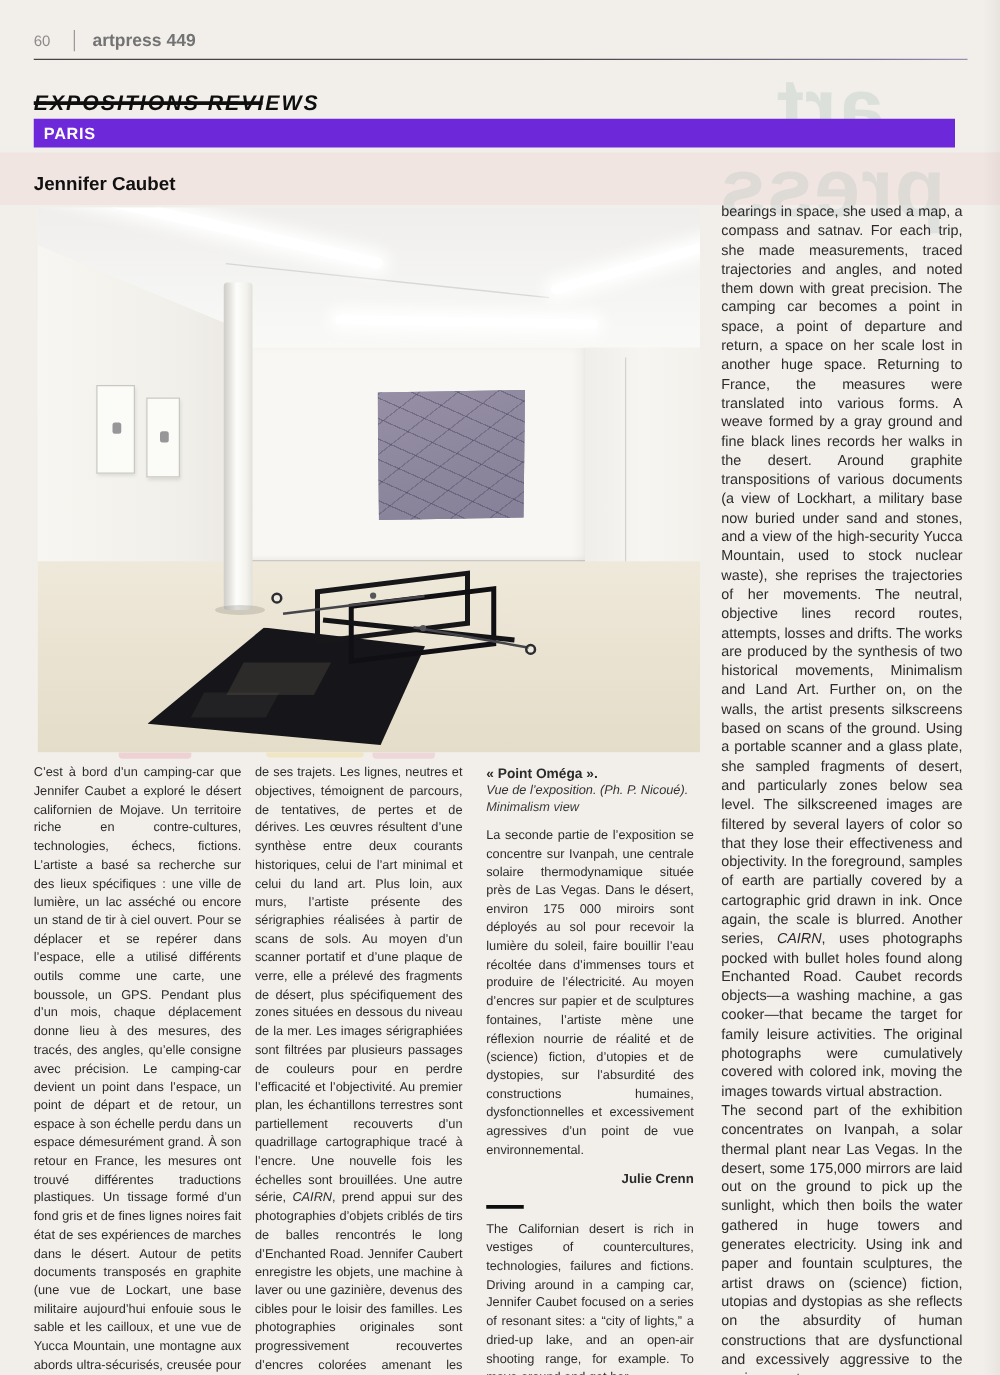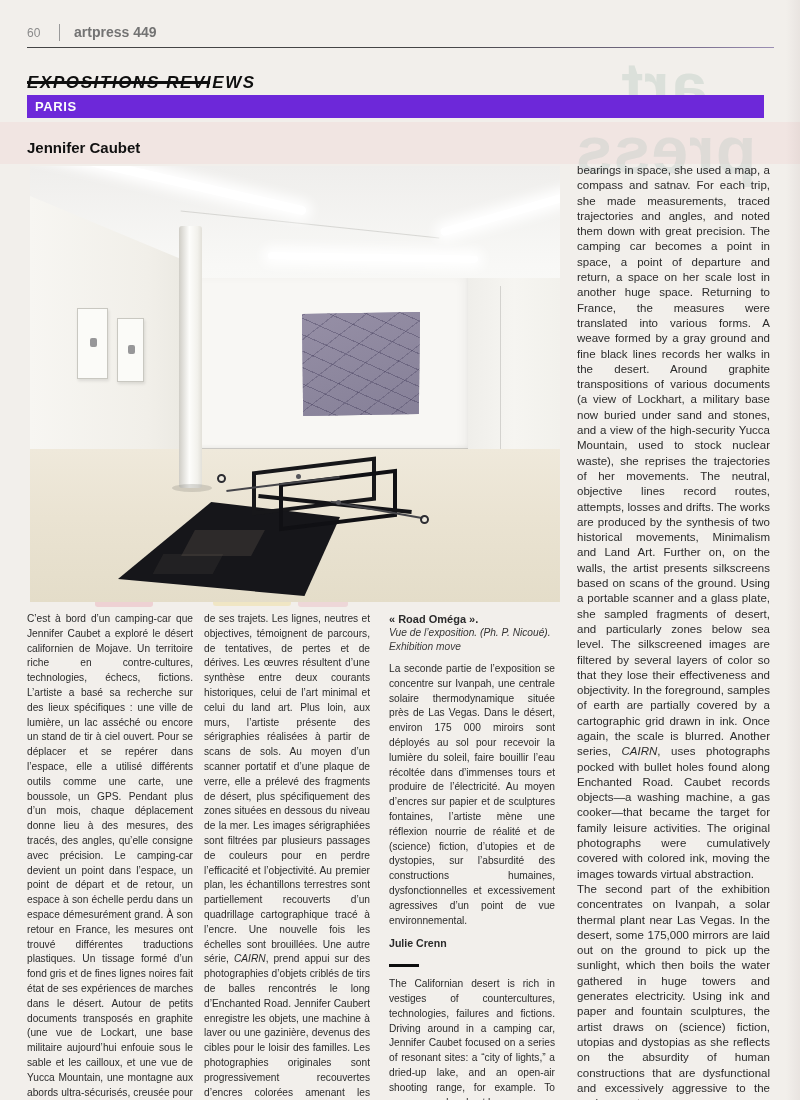--- a/index.html
+++ b/index.html
@@ -97,21 +97,21 @@
   .col-2 { left:204px; top:612px; width:166px; }
   .col-3 { left:389px; top:612px; width:166px; }
   .col-4 { left:577px; top:163px; width:193px; font-size:11.5px; line-height:15.3px; }
 
   .caption { text-align:left; margin-bottom:9px; }
   .caption-title { font-weight:bold; font-size:11px; line-height:14px; }
   .caption-credit { font-size:10.2px; line-height:13.5px; color:#333;font-style:italic; }
   .caption-en { font-size:10.2px; line-height:13.5px; font-style:italic; color:#3c3c3c; }
 
   .ital { font-style:italic; }
-  .byline-fr { text-align:left; font-weight:bold; margin-top:8px; font-size:10.6px; }
+  .byline-fr { text-align:right; font-weight:bold; margin-top:8px; font-size:10.6px; }
   .sep-rule { width:30px; height:3px; background:#0d0d0d; margin:13px 0 10px 0; }
   .p-gap { margin-top:0px; }
 </style>
 </head>
 <body>
 
 <div class="page">
 
   <div class="tint-band"></div>
   <div class="ghost ghost-art">art</div>
@@ -179,23 +179,23 @@
   <div class="col col-1" lang="fr">
     <span>C’est à bord d’un camping-car que Jennifer Caubet a exploré le désert californien de Mojave. Un territoire riche en contre-cultures, technologies, échecs, fictions. L’artiste a basé sa recherche sur des lieux spécifiques : une ville de lumière, un lac asséché ou encore un stand de tir à ciel ouvert. Pour se déplacer et se repérer dans l’espace, elle a utilisé différents outils comme une carte, une boussole, un GPS. Pendant plus d’un mois, chaque déplacement donne lieu à des mesures, des tracés, des angles, qu’elle consigne avec précision. Le camping-car devient un point dans l’espace, un point de départ et de retour, un espace à son échelle perdu dans un espace démesurément grand. À son retour en France, les mesures ont trouvé différentes traductions plastiques. Un tissage formé d’un fond gris et de fines lignes noires fait état de ses expériences de marches dans le désert. Autour de petits documents transposés en graphite (une vue de Lockart, une base militaire aujourd’hui enfouie sous le sable et les cailloux, et une vue de Yucca Mountain, une montagne aux abords ultra-sécurisés, creusée pour stocker les déchets radioactifs), elle reprend les tracés</span>
   </div>
 
   <div class="col col-2" lang="fr">
     <span>de ses trajets. Les lignes, neutres et objectives, témoignent de parcours, de tentatives, de pertes et de dérives. Les œuvres résultent d’une synthèse entre deux courants historiques, celui de l’art minimal et celui du land art. Plus loin, aux murs, l’artiste présente des sérigraphies réalisées à partir de scans de sols. Au moyen d’un scanner portatif et d’une plaque de verre, elle a prélevé des fragments de désert, plus spécifiquement des zones situées en dessous du niveau de la mer. Les images sérigraphiées sont filtrées par plusieurs passages de couleurs pour en perdre l’efficacité et l’objectivité. Au premier plan, les échantillons terrestres sont partiellement recouverts d’un quadrillage cartographique tracé à l’encre. Une nouvelle fois les échelles sont brouillées. Une autre série, </span><span class="ital">CAIRN</span><span>, prend appui sur des photographies d’objets criblés de tirs de balles rencontrés le long d’Enchanted Road. Jennifer Caubert enregistre les objets, une machine à laver ou une gazinière, devenus des cibles pour le loisir des familles. Les photographies originales sont progressivement recouvertes d’encres colorées amenant les images vers une quasi-abstraction.</span>
   </div>
 
   <div class="col col-3">
     <div class="caption">
-      <div class="caption-title">« Road Oméga ».</div>
+      <div class="caption-title">« Point Oméga ».</div>
       <div class="caption-credit">Vue de l’exposition. (Ph. P. Nicoué).</div>
-      <div class="caption-en">Exhibition move</div>
+      <div class="caption-en">Minimalism view</div>
     </div>
     <div lang="fr">
       <span>La seconde partie de l’exposition se concentre sur Ivanpah, une centrale solaire thermodynamique située près de Las Vegas. Dans le désert, environ 175 000 miroirs sont déployés au sol pour recevoir la lumière du soleil, faire bouillir l’eau récoltée dans d’immenses tours et produire de l’électricité. Au moyen d’encres sur papier et de sculptures fontaines, l’artiste mène une réflexion nourrie de réalité et de (science) fiction, d’utopies et de dystopies, sur l’absurdité des constructions humaines, dysfonctionnelles et excessivement agressives d’un point de vue environnemental.</span>
     </div>
     <div class="byline-fr">Julie Crenn</div>
     <div class="sep-rule"></div>
     <div lang="en">
       <span>The Californian desert is rich in vestiges of countercultures, technologies, failures and fictions. Driving around in a camping car, Jennifer Caubet focused on a series of resonant sites: a “city of lights,” a dried-up lake, and an open-air shooting range, for example. To move around and get her</span>
     </div>
   </div>

